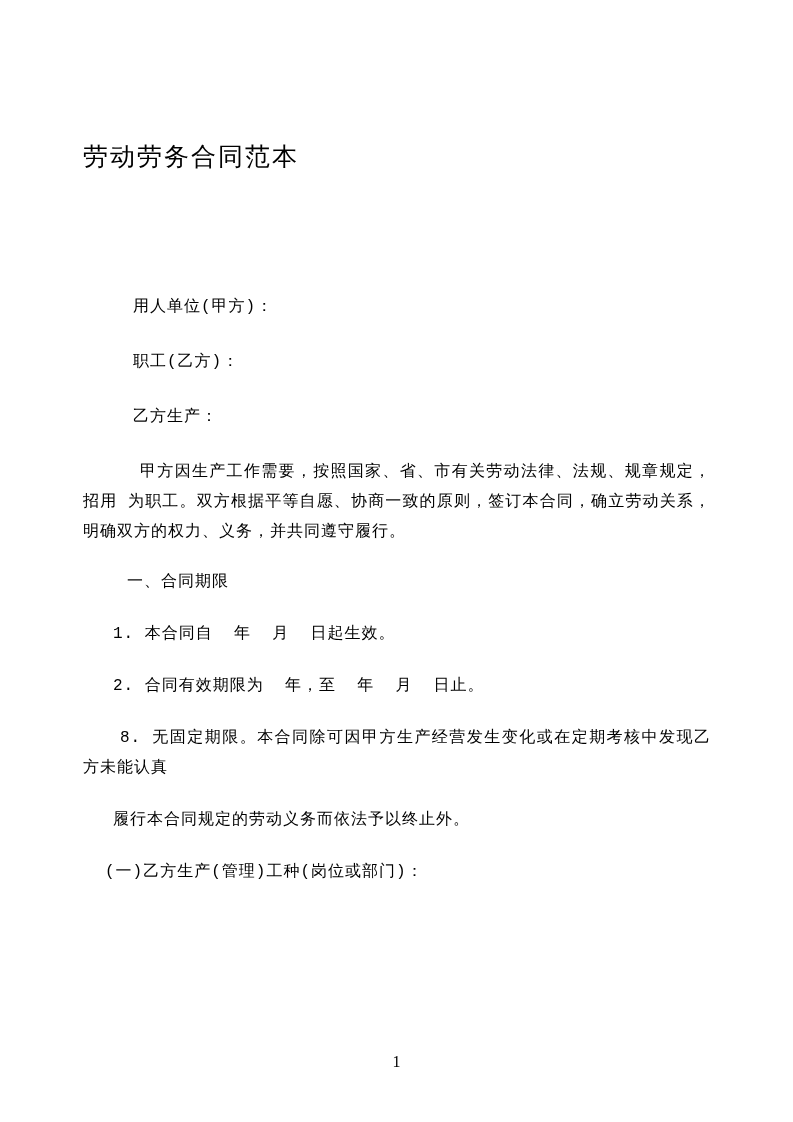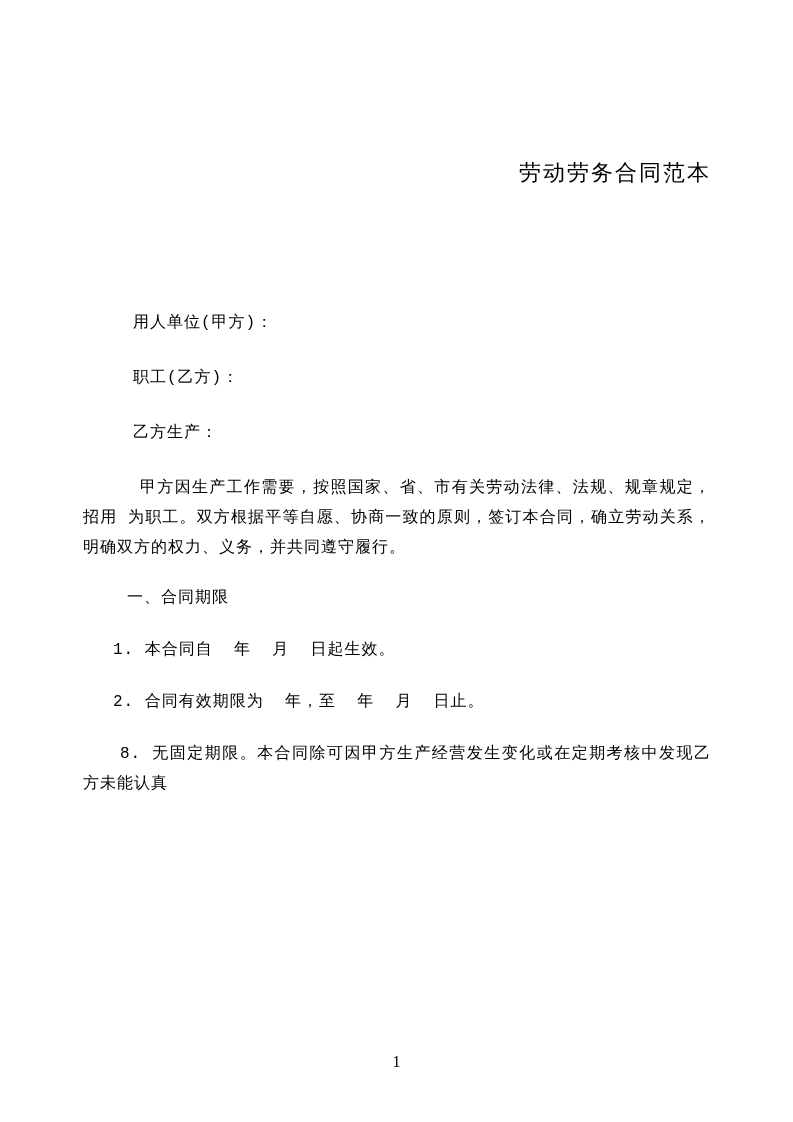--- a/index.html
+++ b/index.html
@@ -17,26 +17,26 @@
     font-family: "Liberation Sans", sans-serif;
     overflow: hidden;
   }
   .content {
     position: absolute;
     left: 83px;
     top: 140px;
     width: 628px;
   }
   .doc-title {
-    font-size: 22px;
+    font-size: 25px;
     font-weight: 400;
     line-height: 33px;
     letter-spacing: 2px;
-    text-align: right;
-    margin: 16px 0 119px 0;
+    text-align: left;
+    margin: 0 0 119px 0;
   }
   .para {
     margin: 0 0 22px 0;
     font-size: 16px;
     font-weight: 400;
     line-height: 30px;
     letter-spacing: 1px;
     text-align: justify;
     white-space: pre-wrap;
     font-family: Liberation Mono, monospace;
@@ -76,20 +76,22 @@
     <p class="para preamble">甲方因生产工作需要，按照国家、省、市有关劳动法律、法规、规章规定，招用 为职工。双方根据平等自愿、协商一致的原则，签订本合同，确立劳动关系，明确双方的权力、义务，并共同遵守履行。</p>
 
     <p class="para heading-line">一、合同期限</p>
 
     <p class="para item-line">1. 本合同自  年  月  日起生效。</p>
 
     <p class="para item-line">2. 合同有效期限为  年，至  年  月  日止。</p>
 
     <p class="para item3-line">8. 无固定期限。本合同除可因甲方生产经营发生变化或在定期考核中发现乙方未能认真</p>
 
+    <p class="para item-line">履行本合同规定的劳动义务而依法予以终止外。</p>
 
 
 
+    <p class="para clause21">(一)乙方生产(管理)工种(岗位或部门)：</p>
 
   </div>
 
   <div class="page-number">1</div>
 </div>
 
 </body></html>

